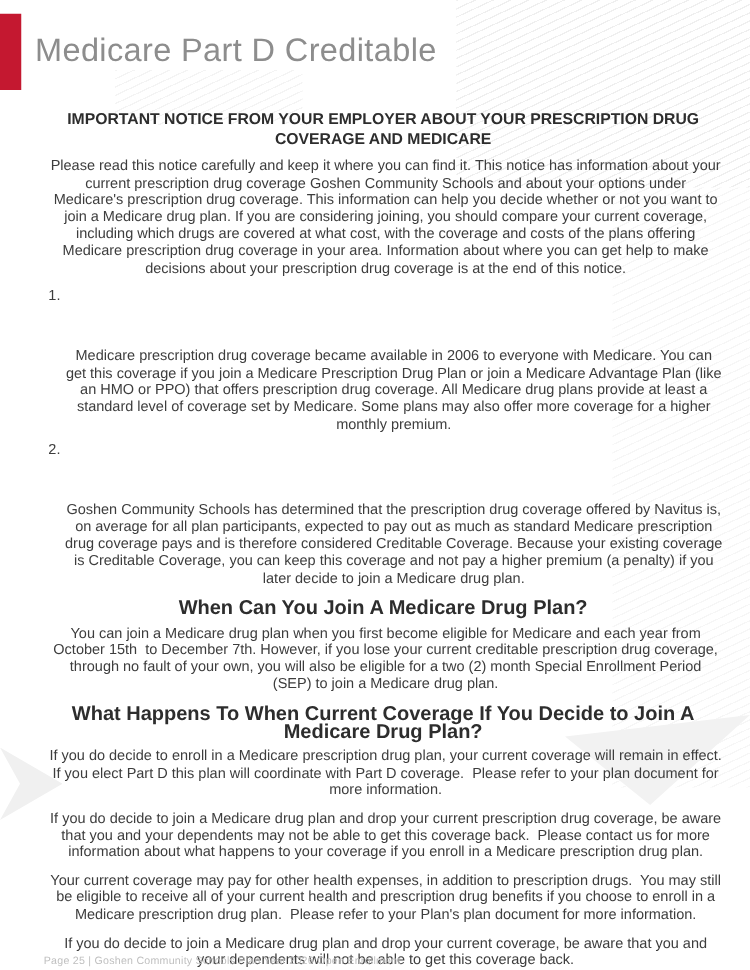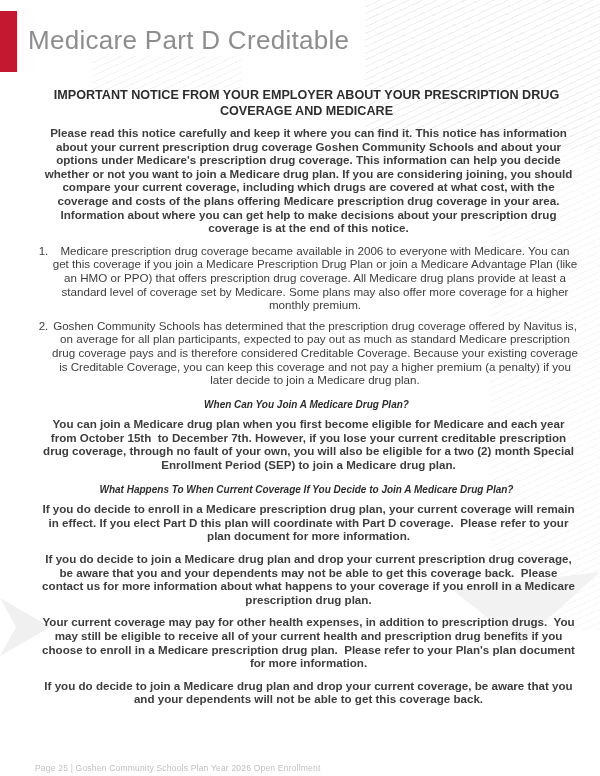--- a/index.html
+++ b/index.html
@@ -75,33 +75,32 @@
   }
 
   .notice-heading {
     font-size: 12.6px;
     line-height: 16px;
     font-weight: bold;
     color: #2d2d2d;
     margin-bottom: 7px;
   }
 
-  .content p { margin: 0 0 9px 4px; white-space: pre-wrap; font-weight: bold; }
+  .content p { margin: 0 0 9px 4px; white-space: pre-wrap; }
 
   .num-list { margin: 0 0 2px 0; }
   .num-item { display: flex; margin: 0 0 7px 0; }
   .num-item .marker { flex: 0 0 17px; }
-  .num-item .item-text { flex: 1; white-space: pre-wrap; }
+  .num-item .item-text { flex: 1; white-space: pre-wrap; margin-top: 48px; }
 
   .sub-heading {
-    font-size: 10px;
+    font-size: 16px;
     font-weight: bold;
     color: #2d2d2d;
     margin: 11px 0 6px 0;
-    font-style: italic;
   }
 
   .gap-before { margin-top: 14px; }
   .no-gap-before { margin-top: -4px; }
 
   .footer {
     position: absolute;
     left: 35px; top: 763px;
     width: 555px;
     z-index: 1;

